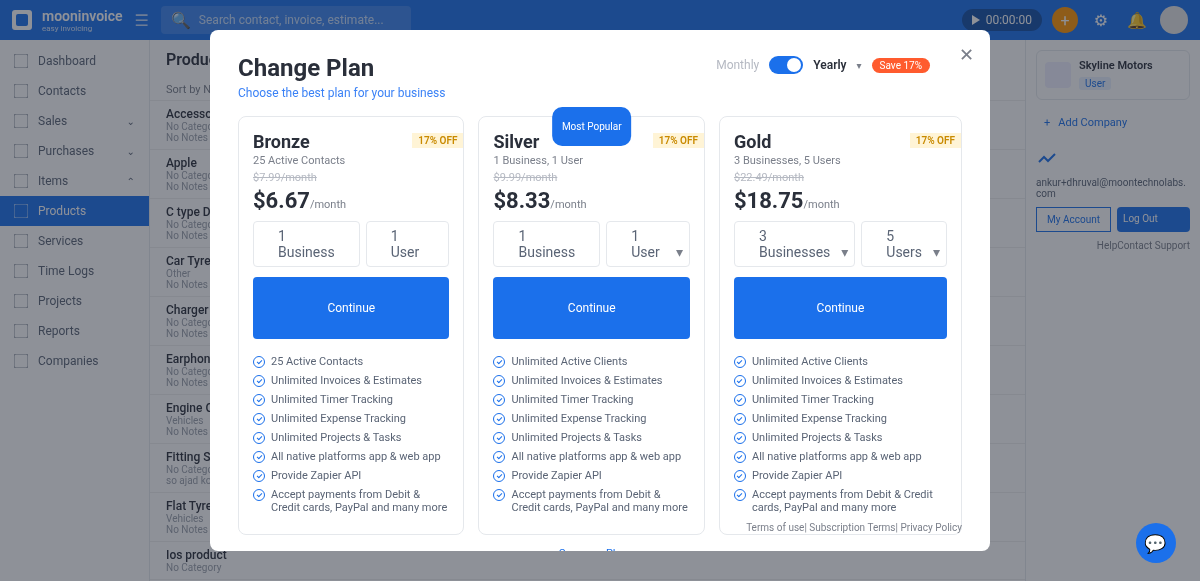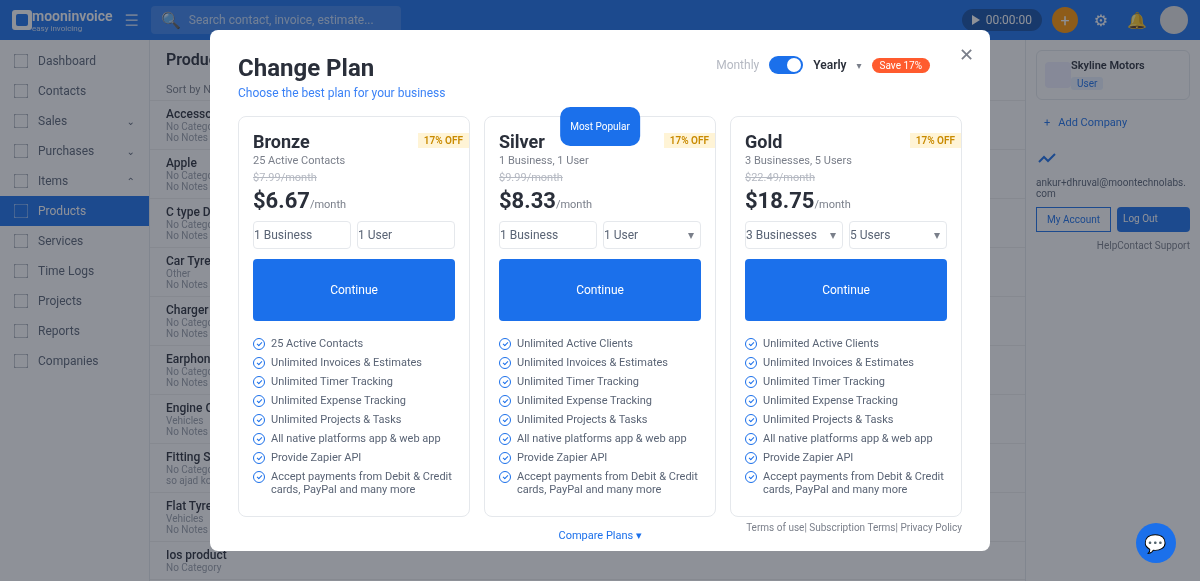--- a/index.html
+++ b/index.html
@@ -1,18 +1,18 @@
 <!DOCTYPE html>
 <html><head>
 <meta charset="utf-8">
 <style>
 *{margin:0;padding:0;box-sizing:border-box;font-family:-apple-system,BlinkMacSystemFont,'Segoe UI',Roboto,sans-serif}
 body{width:1200px;height:581px;overflow:hidden;position:relative;background:#f5f7fa}
 .topbar{height:40px;background:#1b70eb;display:flex;align-items:center;padding:0 12px;gap:12px}
-.logo{display:flex;align-items:center;gap:0;color:#fff;font-size:14px;font-weight:600}
+.logo{display:flex;align-items:center;gap:10px;color:#fff;font-size:14px;font-weight:600}
 .logo-icon{width:20px;height:20px;background:#fff;border-radius:3px;display:flex;align-items:center;justify-content:center}
 .logo-sub{font-size:8px;font-weight:400;opacity:.8}
 .menu-toggle{color:#fff;opacity:.7;cursor:pointer}
 .search-box{flex:0 0 250px;background:rgba(255,255,255,.15);border-radius:4px;height:28px;display:flex;align-items:center;padding:0 10px;gap:8px}
 .search-box input{background:none;border:none;color:#000000;font-size:12px;flex:1;outline:none}
 .search-box input::placeholder{color:rgba(255,255,255,.7)}
 .topbar-right{margin-left:auto;display:flex;align-items:center;gap:10px}
 .timer{background:rgba(0,0,0,.3);padding:4px 10px;border-radius:14px;display:flex;align-items:center;gap:6px;color:#fff;font-size:12px}
 .timer-play{width:0;height:0;border-left:8px solid #fff;border-top:5px solid transparent;border-bottom:5px solid transparent}
 .tb-icon{width:26px;height:26px;border-radius:50%;display:flex;align-items:center;justify-content:center;color:#fff;cursor:pointer}
@@ -29,21 +29,21 @@
 .page-head{padding:10px 16px;font-size:16px;font-weight:600;color:#2a2f3a}
 .sort-row{padding:4px 16px;font-size:11px;color:#7a7f8a}
 .product-list{border-top:1px solid #eee}
 .prod{border-bottom:1px solid #eee;padding:6px 16px}
 .prod .pn{font-size:12px;color:#2a2f3a;font-weight:500}
 .prod .pc{font-size:10px;color:#9aa0ab}
 .prod .pno{font-size:10px;color:#9aa0ab}
 .prod-count{padding:10px 16px;font-size:11px;color:#7a7f8a}
 .rightpanel{width:175px;background:#fff;border-left:1px solid #e5e8ec;padding:10px}
 .company-card{background:#fff;border:1px solid #e5e8ec;border-radius:6px;padding:8px;margin-bottom:8px}
-.company-row{display:flex;gap:0;align-items:center}
+.company-row{display:flex;gap:8px;align-items:center}
 .company-logo{width:26px;height:26px;background:#eef;border-radius:4px}
 .cname{font-size:11px;font-weight:600;color:#2a2f3a}
 .crole{font-size:10px;color:#1b70eb;background:#e8f1ff;padding:1px 6px;border-radius:3px;display:inline-block;margin-top:2px}
 .add-company{color:#1b70eb;font-size:11px;display:flex;align-items:center;gap:8px;padding:8px;cursor:pointer}
 .chart-ic{width:24px;height:24px;margin:8px 0}
 .email{font-size:10px;color:#5a6475;word-break:break-all;margin:8px 0}
 .acct-btns{display:flex;gap:6px;margin:8px 0}
 .btn-outline{flex:1;padding:6px;font-size:10px;border:1px solid #1b70eb;color:#1b70eb;background:#fff;border-radius:0;cursor:pointer;text-align:center}
 .btn-primary-sm{flex:1;padding:6px;font-size:10px;background:#1b70eb;color:#fff;border:none;border-radius:4px;cursor:pointer}
 .help-row{display:flex;justify-content:flex-end;font-size:10px;color:#7a7f8a;margin-top:8px}
@@ -61,21 +61,21 @@
 .plans{display:flex;gap:14px}
 .plan{flex:1;border:1px solid #e5e8ec;border-radius:8px;padding:14px;position:relative}
 .pop-badge{position:absolute;top:-10px;left:50%;transform:translateX(-50%);background:#1b70eb;color:#fff;font-size:10px;padding:14px 10px;border-radius:10px;white-space:nowrap}
 .off-badge{position:absolute;top:16px;right:0;background:#fff4d6;color:#c98a00;font-size:10px;padding:2px 6px;font-weight:600}
 .plan-name{font-size:18px;font-weight:700;color:#2a2f3a}
 .plan-desc{font-size:11px;color:#7a7f8a;margin:2px 0 4px}
 .plan-old{font-size:11px;color:#b5b9c2;text-decoration:line-through}
 .plan-price{font-size:22px;font-weight:700;color:#2a2f3a;margin:4px 0 8px}
 .plan-price .per{font-size:11px;font-weight:400;color:#7a7f8a}
 .plan-selects{display:flex;gap:6px;margin-bottom:10px}
-.sel{flex:1;border:1px solid #e5e8ec;border-radius:4px;padding:6px 0;font-size:12px;color:#5a6475;position:relative}
+.sel{flex:1;border:1px solid #e5e8ec;border-radius:4px;padding:6px 24px;font-size:14px;color:#5a6475;position:relative}
 .sel.dd::after{content:'▾';position:absolute;right:6px;color:#7a7f8a}
 .plan-btn{width:100%;background:#1b70eb;color:#fff;border:none;padding:24px;border-radius:4px;font-size:12px;cursor:pointer;margin-bottom:10px}
 .feat{display:flex;gap:6px;font-size:11px;color:#5a6475;margin:6px 0;align-items:flex-start}
 .feat-ic{width:12px;height:12px;border:1.5px solid #1b70eb;border-radius:50%;flex-shrink:0;position:relative;margin-top:1px}
 .feat-ic::after{content:'';position:absolute;width:4px;height:2px;border-left:1.5px solid #1b70eb;border-bottom:1.5px solid #1b70eb;transform:rotate(-45deg);top:3px;left:2.5px}
 .modal-foot{display:flex;justify-content:space-between;align-items:center;margin-top:12px;font-size:11px}
 .compare{color:#1b70eb;cursor:pointer;margin:0 auto}
 .foot-links{position:absolute;right:28px;bottom:18px;font-size:10px;color:#7a7f8a}
 .foot-links span{margin:0 0;cursor:pointer}
 .chat-bubble{position:absolute;bottom:18px;right:24px;width:40px;height:40px;background:#1b70eb;border-radius:50%;display:flex;align-items:center;justify-content:center;color:#fff;font-size:18px}

